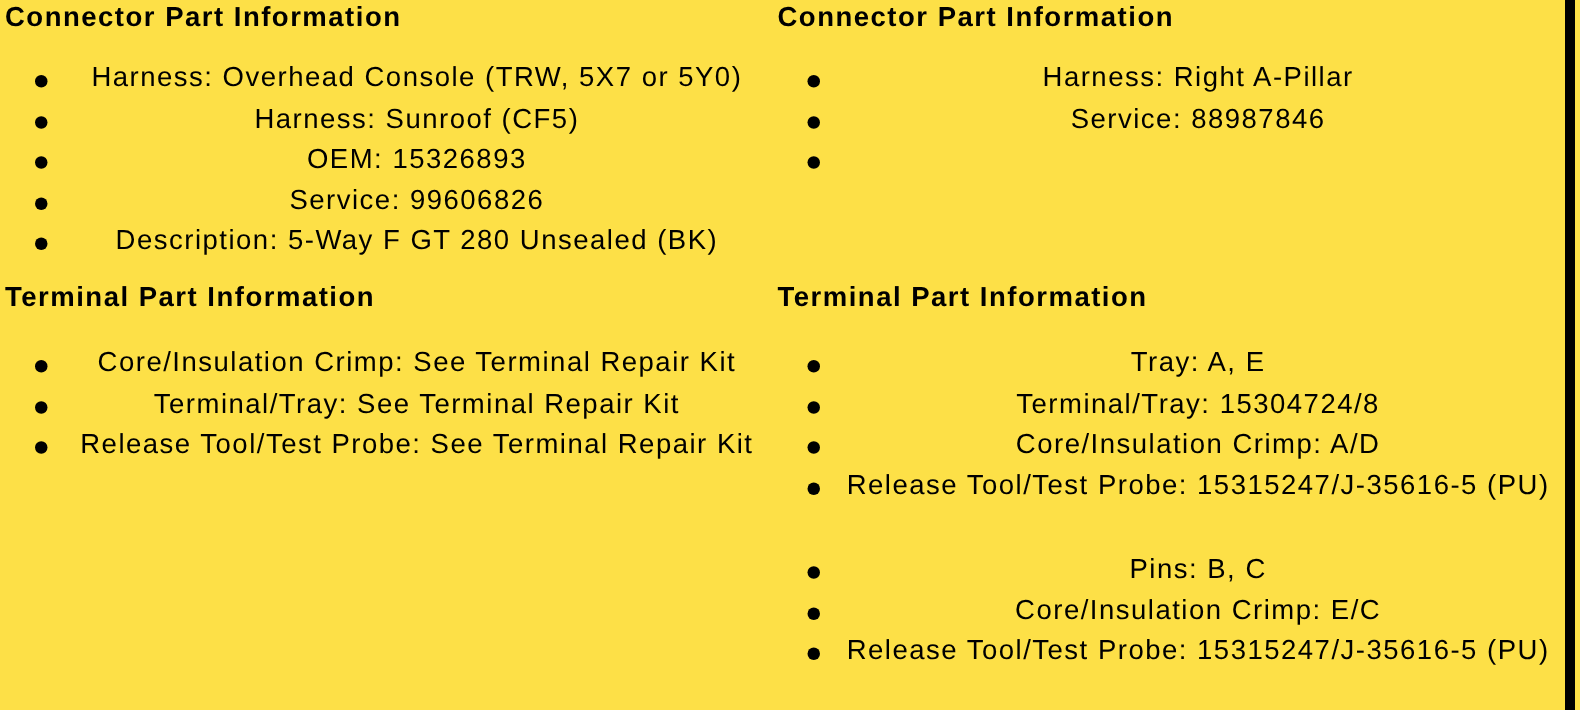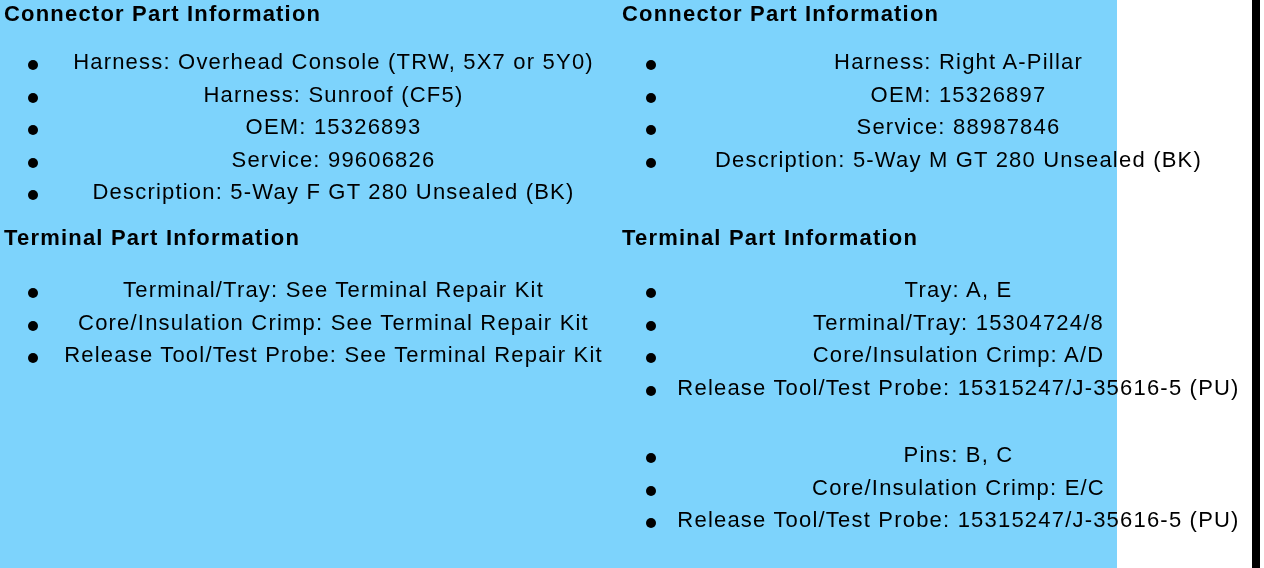--- a/index.html
+++ b/index.html
@@ -5,22 +5,22 @@
   html, body { margin: 0; padding: 0; }
   body {
     width: 1264px; height: 568px;
     background: #ffffff;
     font-family: "Liberation Sans", sans-serif;
     color: #000000;
     overflow: hidden;
   }
   .page {
     position: relative;
-    width: 1117px; height: 568px;
-    background: #7dd3fc;
+    width: 1264px; height: 568px;
+    background: #fde047;
   }
   .edge-line {
     position: absolute;
     left: 1252px; top: 0;
     width: 8px; height: 568px;
     background: #000000;
   }
   .col {
     position: absolute;
     top: 2px;
@@ -94,53 +94,48 @@
           <span>Description: 5-Way F GT 280 Unsealed (BK)</span>
         </li>
       </ul>
     </section>
 
     <section class="section-terminal">
       <h2 class="section-heading">Terminal Part Information</h2>
       <ul class="bullet-group">
         <li>
           <span class="bullet"></span>
-          <span>Terminal/Tray: See Terminal Repair Kit</span>
+          <span>Core/Insulation Crimp: See Terminal Repair Kit</span>
         </li>
         <li>
           <span class="bullet"></span>
-          <span>Core/Insulation Crimp: See Terminal Repair Kit</span>
+          <span>Terminal/Tray: See Terminal Repair Kit</span>
         </li>
         <li>
           <span class="bullet"></span>
           <span>Release Tool/Test Probe: See Terminal Repair Kit</span>
         </li>
       </ul>
     </section>
   </div>
 
   <div class="col col-right">
     <section class="section-connector">
       <h2 class="section-heading">Connector Part Information</h2>
       <ul class="bullet-group">
         <li>
           <span class="bullet"></span>
           <span>Harness: Right A-Pillar</span>
         </li>
         <li>
           <span class="bullet"></span>
-          <span>OEM: 15326897</span>
-        </li>
-        <li>
-          <span class="bullet"></span>
           <span>Service: 88987846</span>
         </li>
         <li>
           <span class="bullet"></span>
-          <span>Description: 5-Way M GT 280 Unsealed (BK)</span>
         </li>
       </ul>
     </section>
 
     <section class="section-terminal">
       <h2 class="section-heading">Terminal Part Information</h2>
       <ul class="bullet-group">
         <li>
           <span class="bullet"></span>
           <span>Tray: A, E</span>

